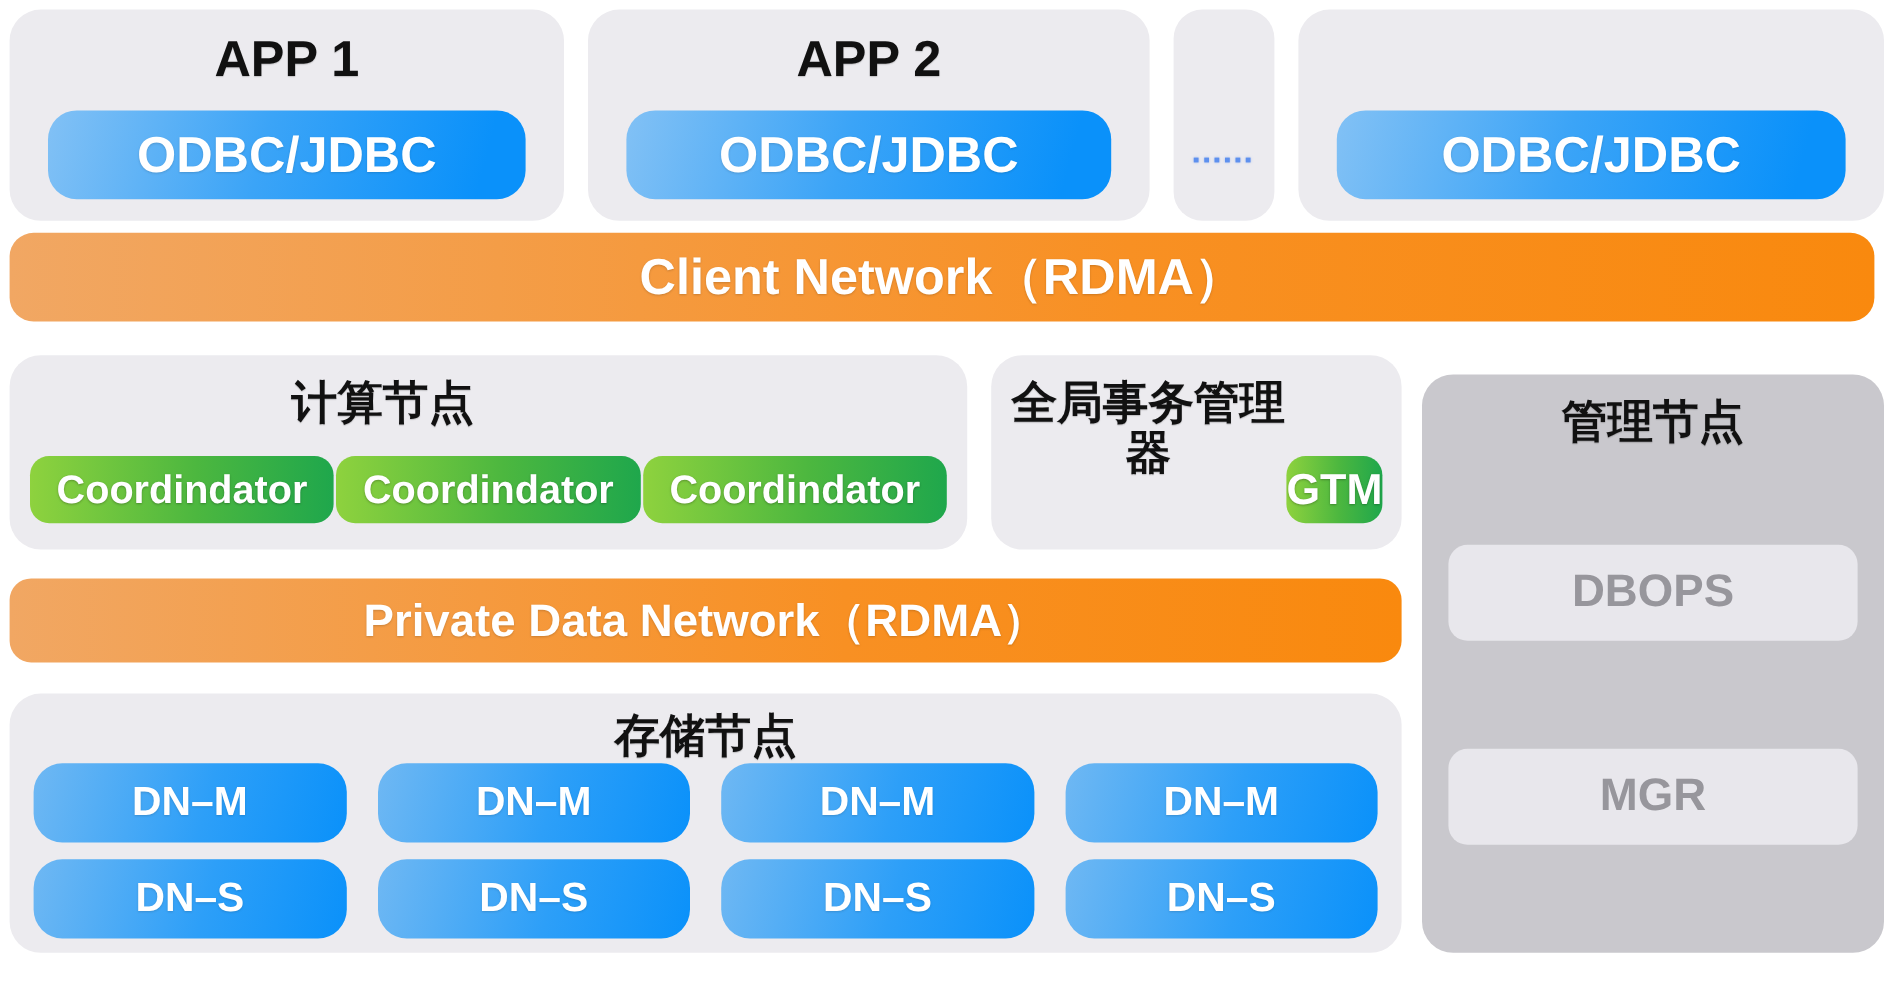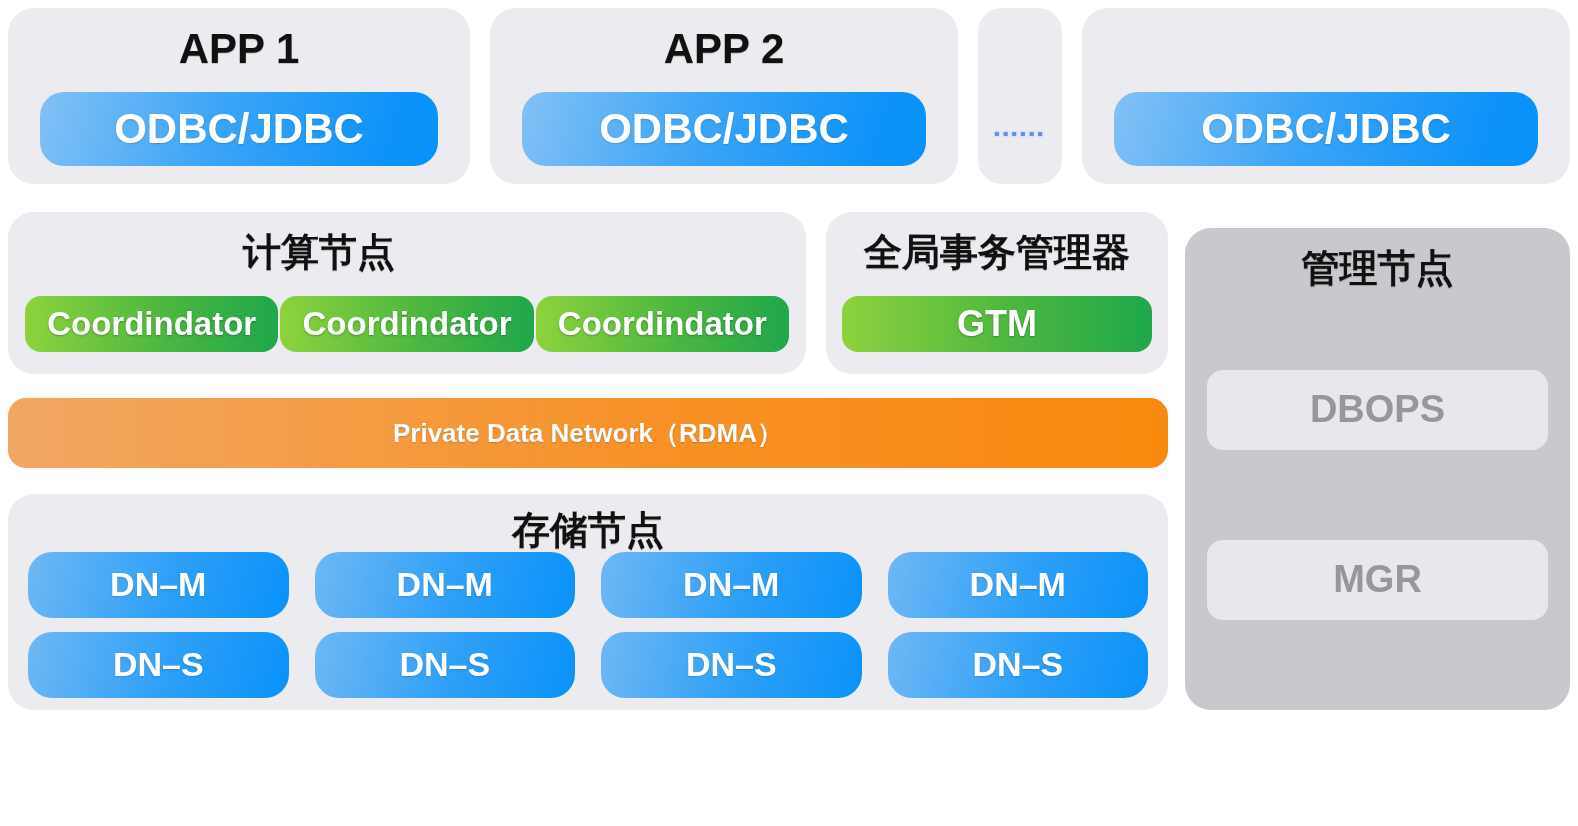--- a/index.html
+++ b/index.html
@@ -39,41 +39,41 @@
     text-shadow:0 0 2px rgba(94,144,238,.55);white-space:nowrap;
   }
   
   .net-bar{
     height:74px;border-radius:20px;margin-top:10px;
     background:linear-gradient(to right,#f1a763 0%,#f89023 60%,#f9890e 100%);
     display:flex;align-items:center;justify-content:center;
     color:#fff;font-weight:bold;text-shadow:0 1px 2px rgba(0,0,0,.18);
   }
   .net-bar.client{font-size:42px;width:1554px;}
-  .net-bar.private{font-size:26px;height:70px;margin-top:24px;width:1160px;border-radius:18px;}
+  .net-bar.private{font-size:38px;height:70px;margin-top:24px;width:1160px;border-radius:18px;}
   
   .lower{display:flex;gap:17px;margin-top:28px;}
   .left-col{width:1160px;display:flex;flex-direction:column;}
   .mid-row{display:flex;gap:20px;height:162px;}
   .panel{background:#ecebef;border-radius:26px;box-sizing:border-box;}
   .panel-title{
     display:block;text-align:center;font-size:38px;font-weight:bold;color:#111;
     line-height:1.1;text-shadow:0 1px 1px rgba(0,0,0,.2);
   }
   .compute{flex:1;padding:20px 17px 22px;display:flex;flex-direction:column;}
   .compute .panel-title{transform:translateX(-88px);}
   .coord-row{display:flex;gap:2px;margin-top:auto;align-items:center;}
   .pill-green{
     flex:1;height:56px;border-radius:16px;
     background:linear-gradient(to right,#8ed23e 0%,#4cb73f 55%,#1fa74c 100%);
     display:flex;align-items:center;justify-content:center;
     color:#fff;font-size:33px;font-weight:bold;
     text-shadow:0 1px 2px rgba(0,0,0,.28);white-space:nowrap;
   }
-  .gtm-panel{width:342px;padding:20px 16px 22px;display:flex;flex-direction:column;box-sizing:border-box;}
+  .gtm-panel{width:342px;padding:20px 16px 22px;display:flex;flex-direction:row;box-sizing:border-box;}
   .gtm-panel .pill-green{font-size:36px;flex:none;margin-top:auto;}
   
   .storage{margin-top:26px;flex:1;padding:16px 20px 12px;display:flex;flex-direction:column;}
   .dn-grid{
     margin-top:auto;display:grid;grid-template-columns:repeat(4,1fr);
     column-gap:26px;row-gap:14px;
   }
   .pill-dn{
     height:66px;border-radius:24px;
     background:linear-gradient(105deg,#6fb8f3 0%,#2d9ff8 55%,#0a91fa 100%);
@@ -109,20 +109,21 @@
       <div class="pill-blue">ODBC/JDBC</div>
     </div>
     <div class="dots-card">
       <span class="dots">▪▪▪▪▪▪</span>
     </div>
     <div class="app-card wn">
       <div class="pill-blue">ODBC/JDBC</div>
     </div>
   </div>
 
+  <div class="net-bar client">Client Network（RDMA）</div>
 
   <div class="lower">
     <div class="left-col">
 
       <div class="mid-row">
         <div class="panel compute">
           <span class="panel-title">计算节点</span>
           <div class="coord-row">
             <div class="pill-green">Coordindator</div>
             <div class="pill-green">Coordindator</div>

